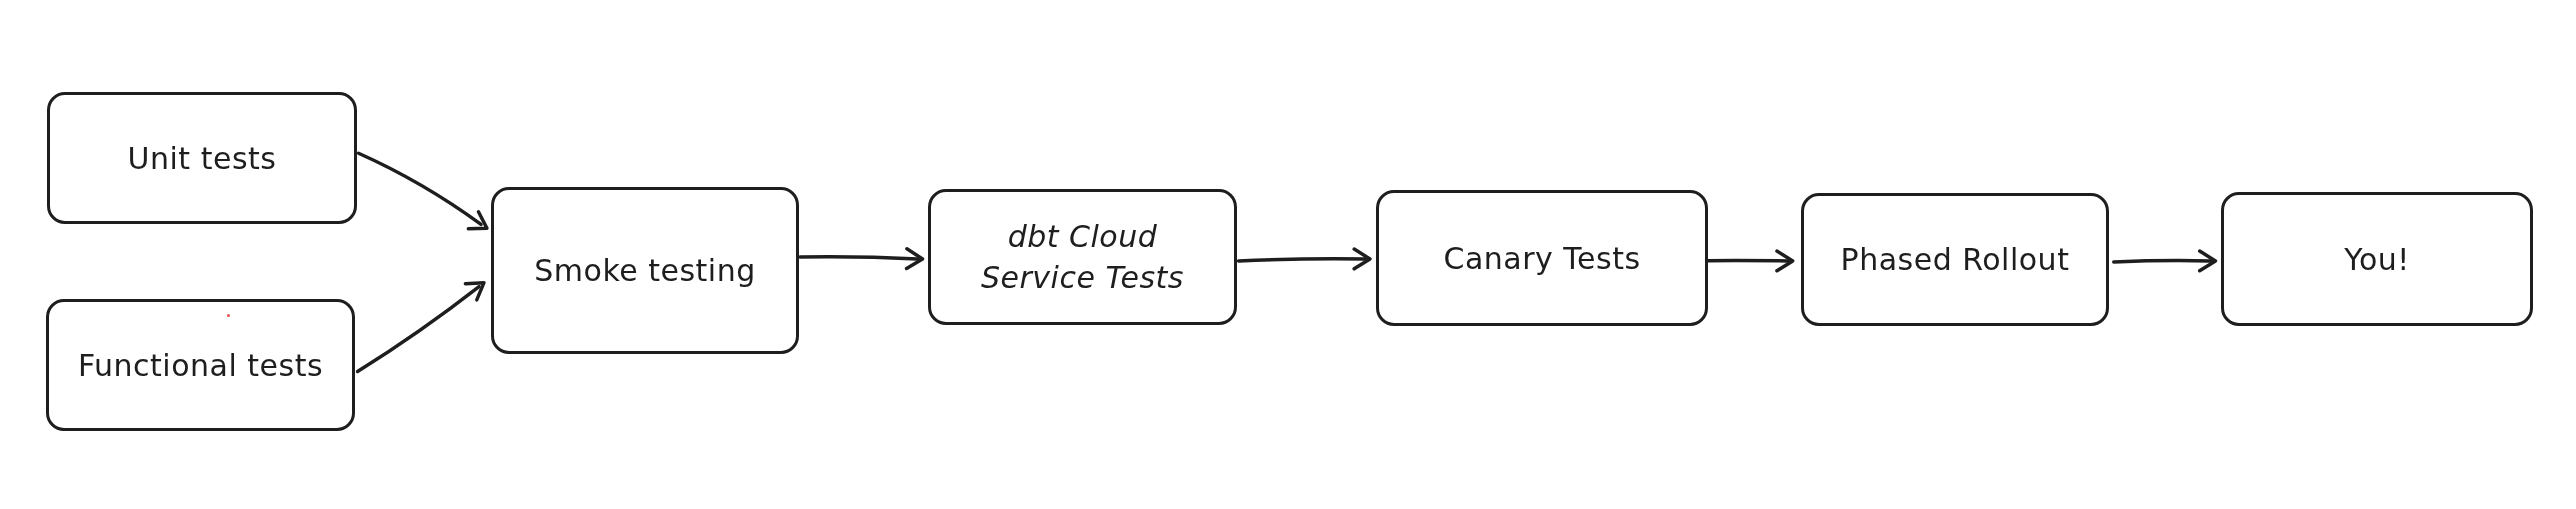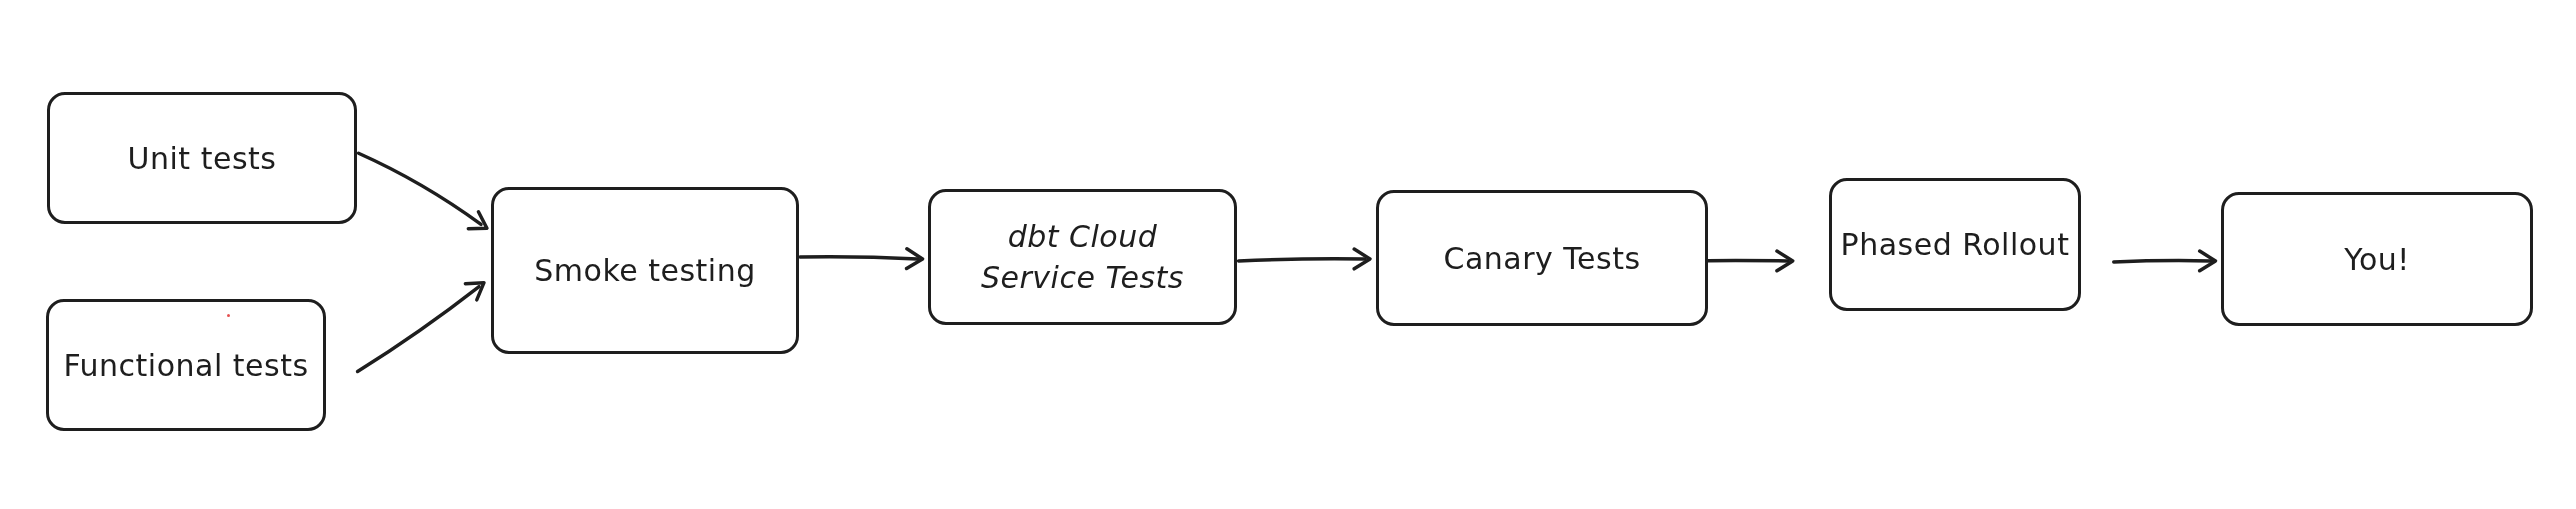--- a/index.html
+++ b/index.html
@@ -43,25 +43,25 @@
   }
   .node .label {
     color: var(--stroke, #1e1e1e);
     font-size: 30px;
     line-height: 41px;
     white-space: pre-line;
     letter-spacing: 0.5px;
   }
   
   .n-unit        { left: 47px;   top: 92px;  width: 310px; height: 132px; }
-  .n-functional  { left: 46px;   top: 299px; width: 280px; height: 132px; }
+  .n-functional  { left: 46px;   top: 299px; width: 309px; height: 132px; }
   .n-smoke       { left: 491px;  top: 187px; width: 308px; height: 167px; }
   .n-dbt         { left: 928px;  top: 189px; width: 309px; height: 136px; font-style: italic; }
   .n-canary      { left: 1376px; top: 190px; width: 332px; height: 136px; }
-  .n-phased      { left: 1801px; top: 178px; width: 252px; height: 133px; margin-left: 28px; }
+  .n-phased      { left: 1801px; top: 193px; width: 308px; height: 133px; }
   .n-you         { left: 2221px; top: 192px; width: 312px; height: 134px; }
   .stray-dot {
     position: absolute;
     left: 227px;
     top: 314px;
     width: 3px;
     height: 3px;
     border-radius: 50%;
     background: var(--dot, #e03131);
     opacity: 0.85;

